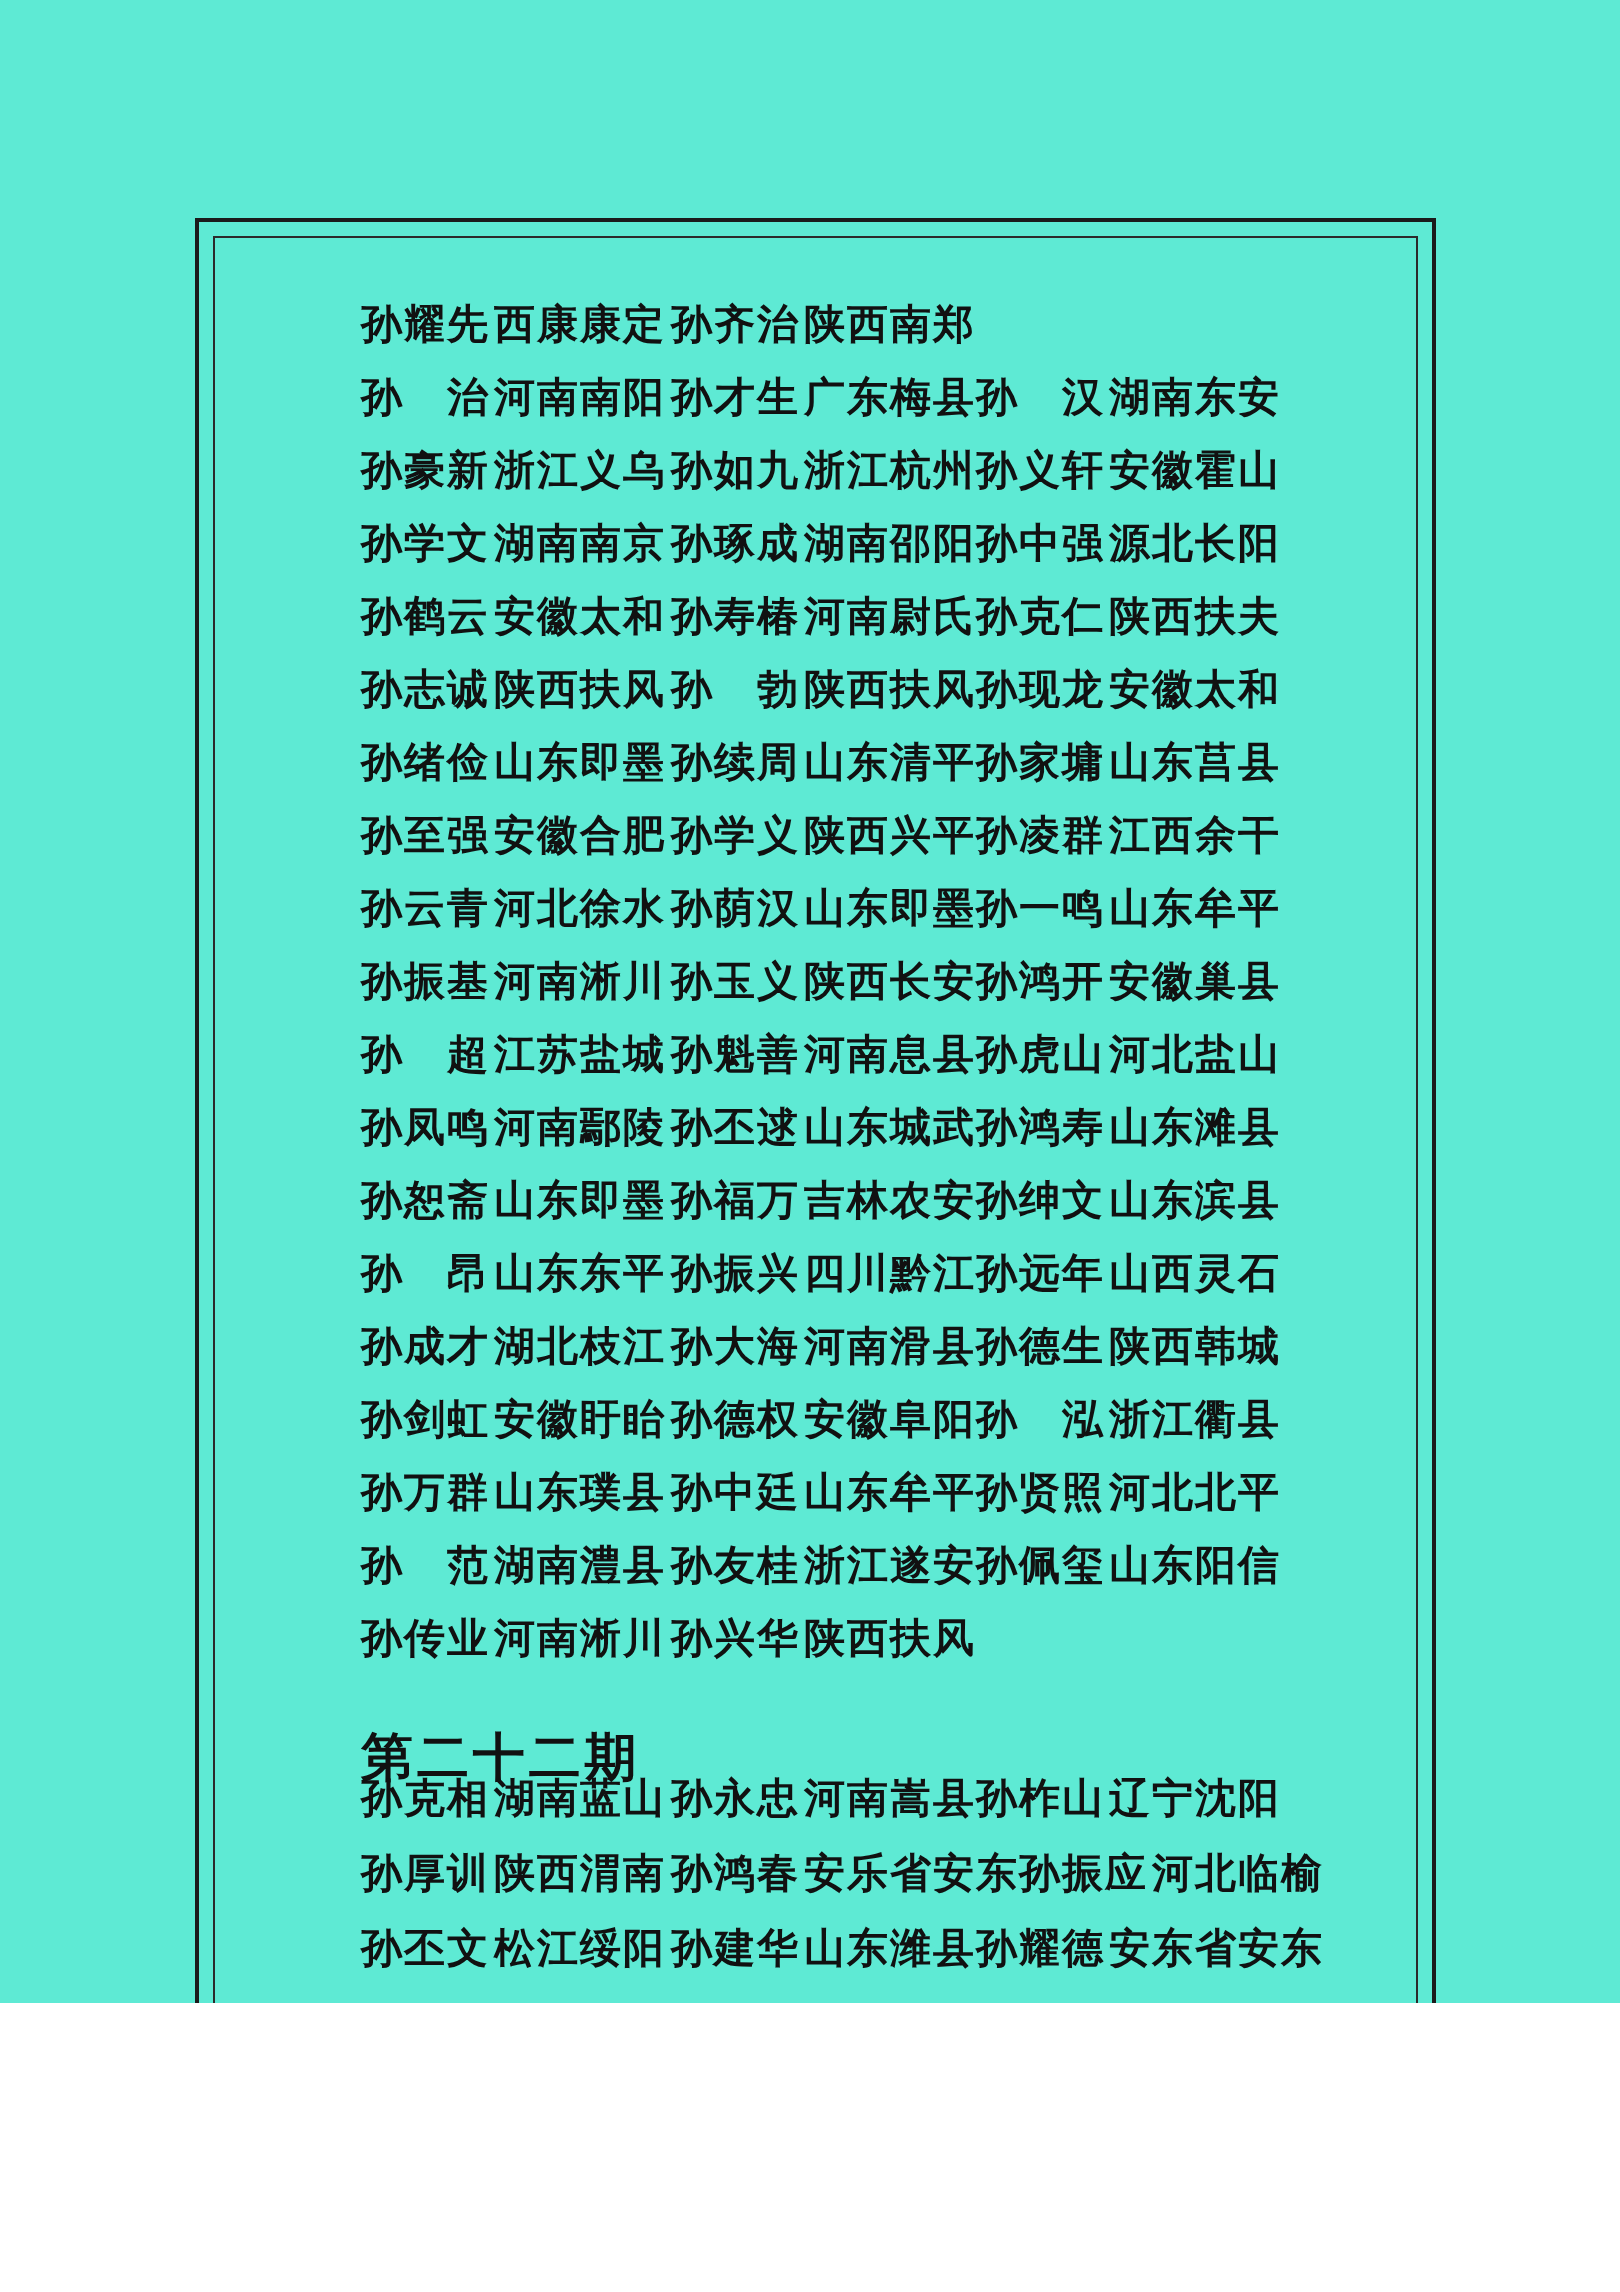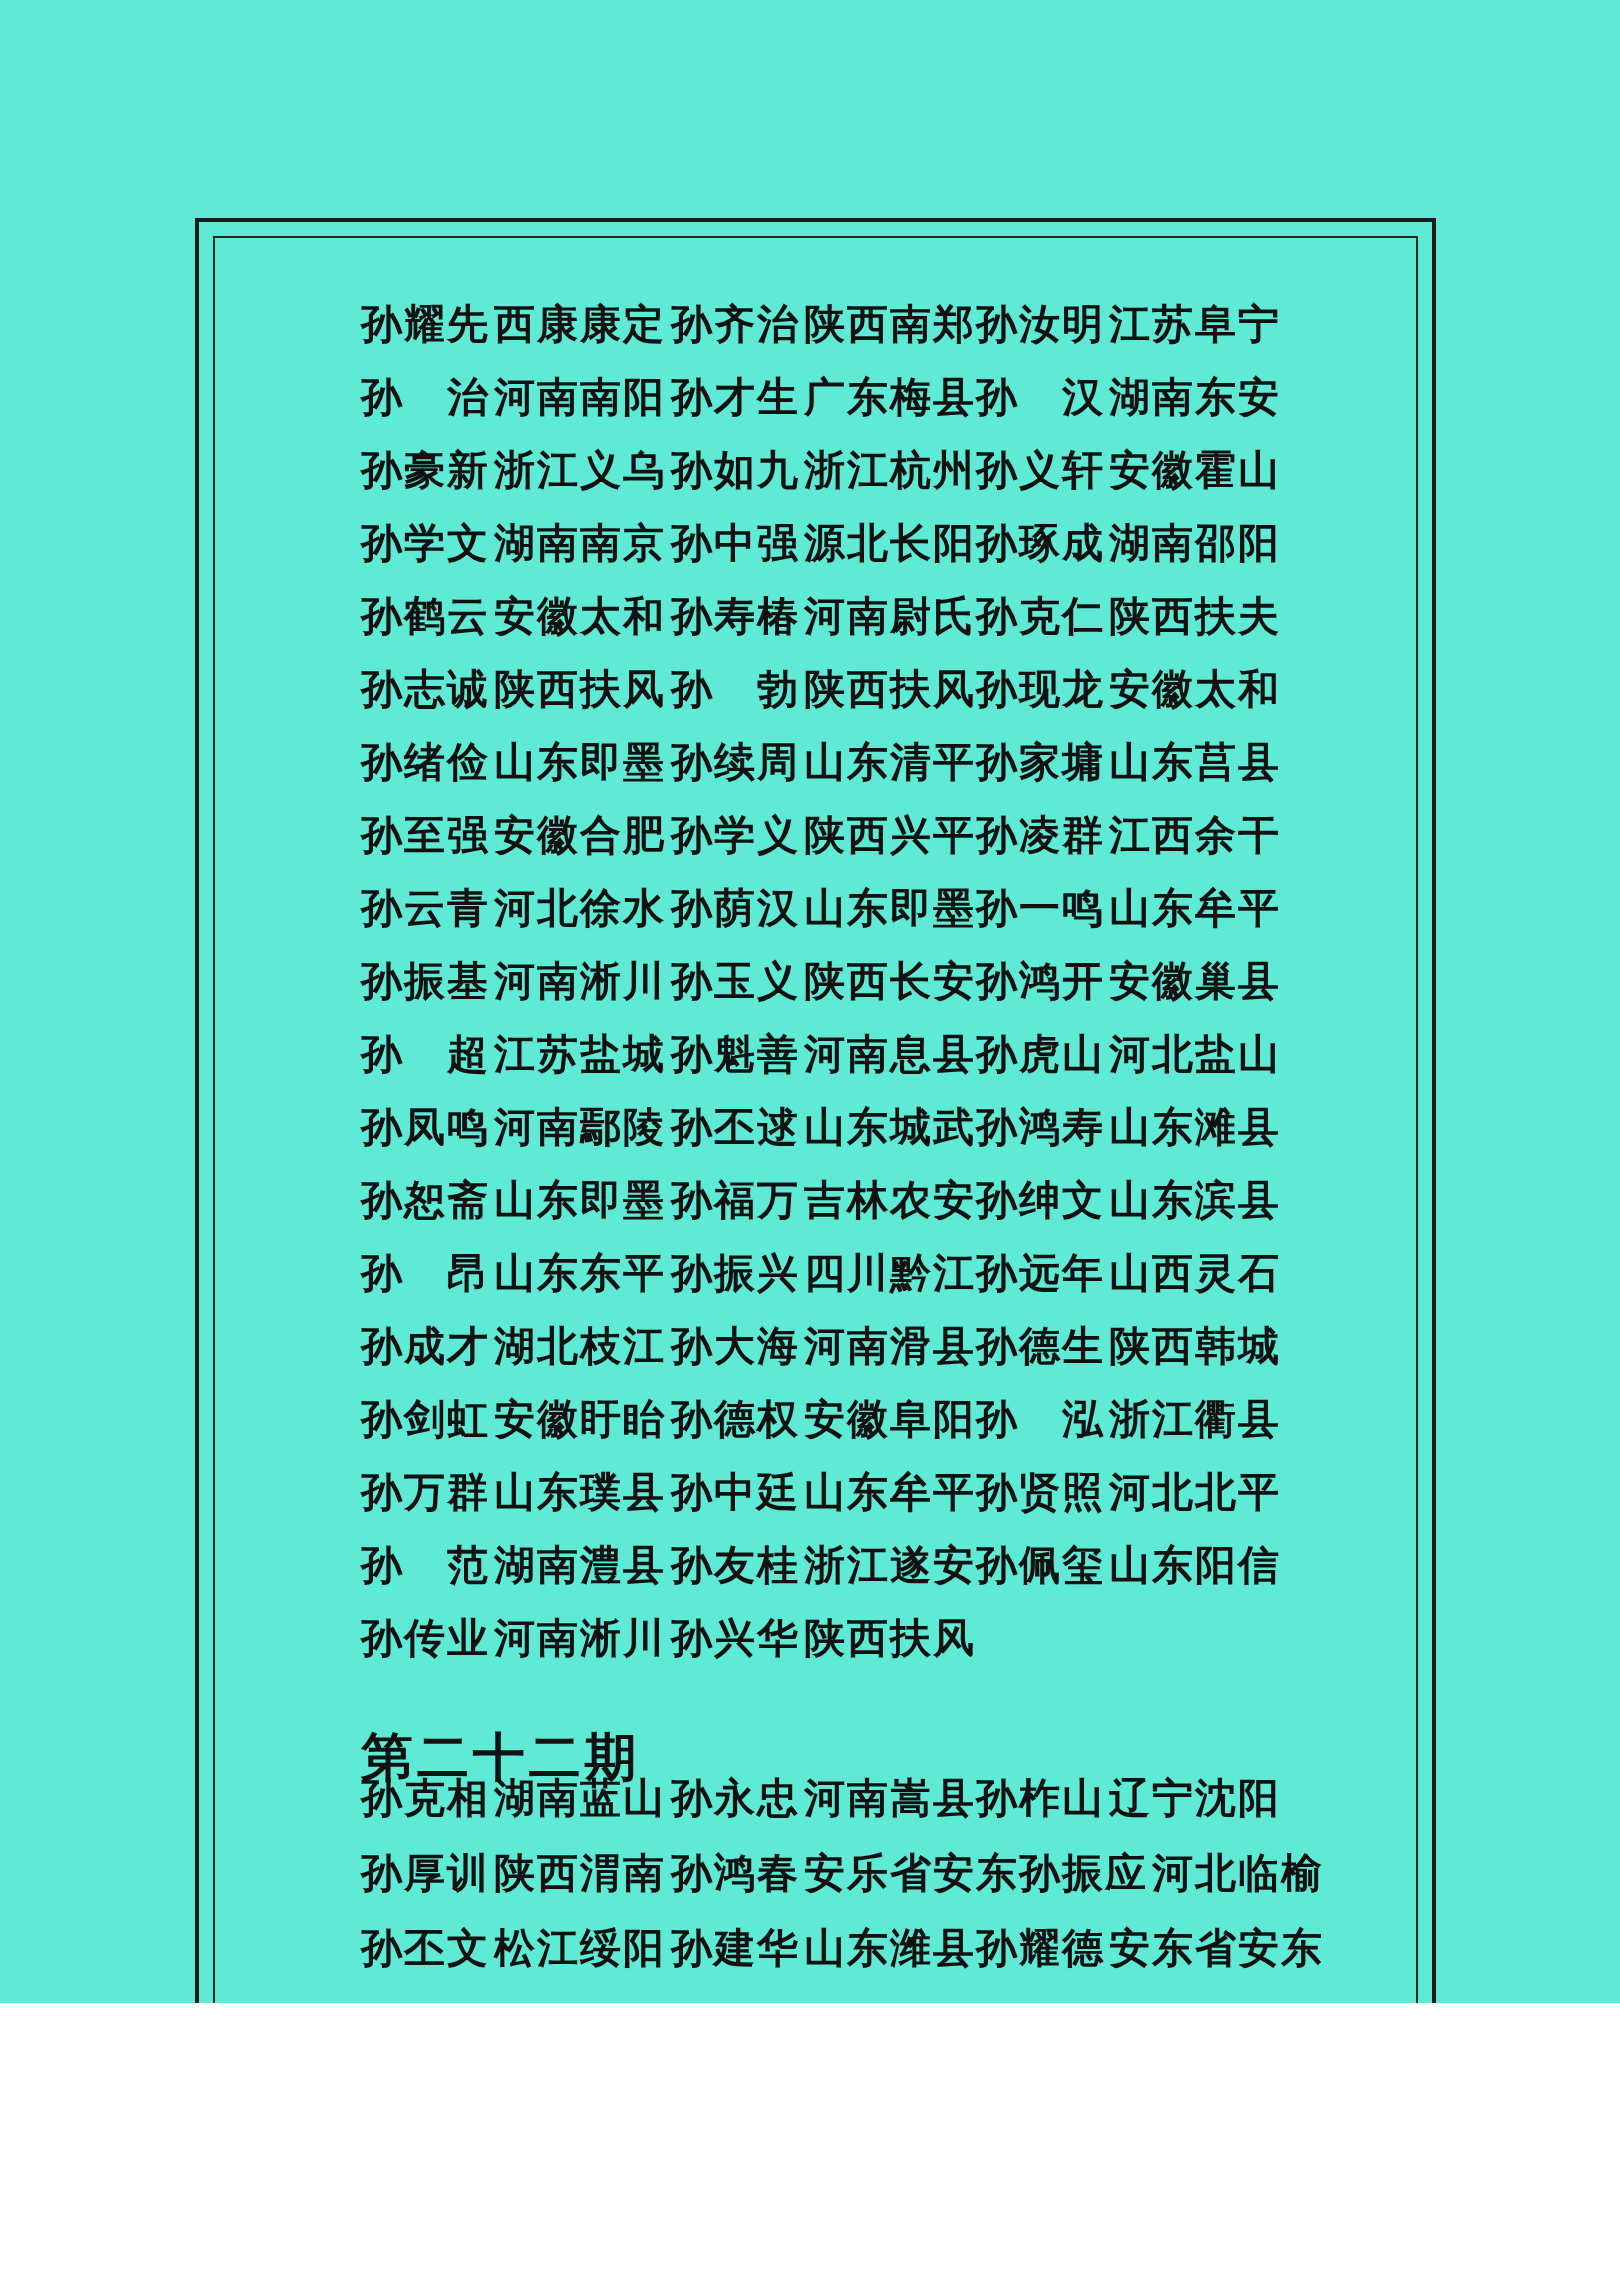--- a/index.html
+++ b/index.html
@@ -98,24 +98,20 @@
   <div class="roster s1" id="roster-s1">
       <div class="row">
         <span class="entry col1">
           <span class="nm">孙耀先</span>
           <span class="pl">西康康定</span>
         </span>
         <span class="entry col2">
           <span class="nm">孙齐治</span>
           <span class="pl">陕西南郑</span>
         </span>
-        <span class="entry col3">
-          <span class="nm">孙汝明</span>
-          <span class="pl">江苏阜宁</span>
-        </span>
       </div>
       <div class="row">
         <span class="entry col1">
           <span class="nm">孙　治</span>
           <span class="pl">河南南阳</span>
         </span>
         <span class="entry col2">
           <span class="nm">孙才生</span>
           <span class="pl">广东梅县</span>
         </span>
@@ -136,28 +132,28 @@
         <span class="entry col3">
           <span class="nm">孙义轩</span>
           <span class="pl">安徽霍山</span>
         </span>
       </div>
       <div class="row">
         <span class="entry col1">
           <span class="nm">孙学文</span>
           <span class="pl">湖南南京</span>
         </span>
+        <span class="entry col3">
+          <span class="nm">孙琢成</span>
+          <span class="pl">湖南邵阳</span>
+        </span>
         <span class="entry col2">
           <span class="nm">孙中强</span>
           <span class="pl">源北长阳</span>
         </span>
-        <span class="entry col3">
-          <span class="nm">孙琢成</span>
-          <span class="pl">湖南邵阳</span>
-        </span>
       </div>
       <div class="row">
         <span class="entry col1">
           <span class="nm">孙鹤云</span>
           <span class="pl">安徽太和</span>
         </span>
         <span class="entry col2">
           <span class="nm">孙寿椿</span>
           <span class="pl">河南尉氏</span>
         </span>

